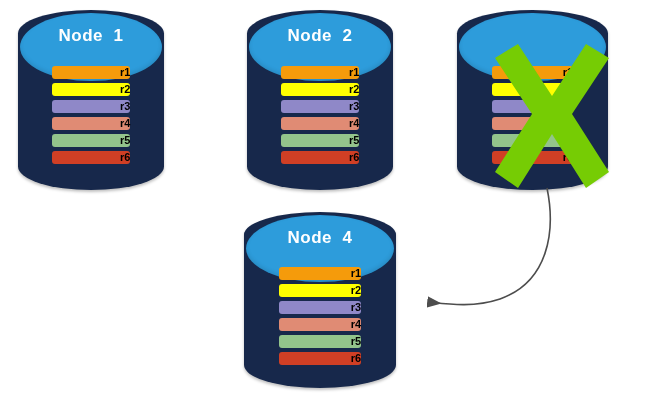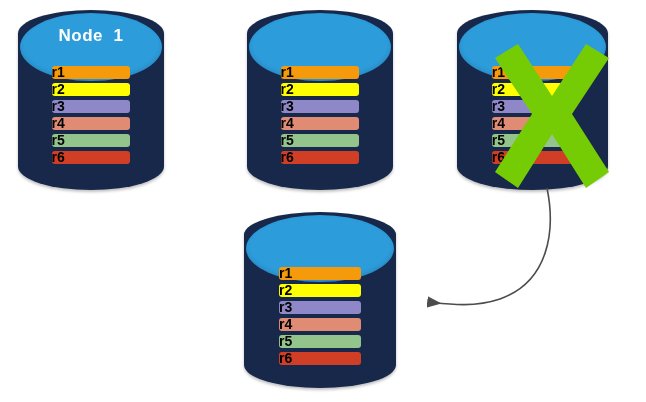--- a/index.html
+++ b/index.html
@@ -67,24 +67,24 @@
     width: 100%;
     height: 100%;
     z-index: 3;
   }
   .row-bar {
     position: absolute;
     left: 23%;
     width: 54%;
     height: 13px;
     border-radius: 3px;
-    text-align: left;
+    text-align: right;
     color: #000000;
     font-weight: bold;
-    font-size: 14px;
+    font-size: 11px;
     line-height: 13px;
     box-sizing: border-box;
   }
 
   
   .x-overlay {
     position: absolute;
     z-index: 6;
     pointer-events: none;
   }
@@ -114,20 +114,21 @@
       <div class="row-bar" style="top: 90px; background: rgb(143, 136, 200); color: rgb(0, 0, 0);">r3</div>
       <div class="row-bar" style="top: 107px; background: rgb(224, 139, 116); color: rgb(0, 0, 0);">r4</div>
       <div class="row-bar" style="top: 124px; background: rgb(147, 196, 139); color: rgb(0, 0, 0);">r5</div>
       <div class="row-bar" style="top: 141px; background: rgb(208, 63, 37); color: rgb(0, 0, 0);">r6</div>
     </div>
   </div>
 
   <div class="node" id="node-2-el" style="left:247px; top:10px; width:146px; height:180px;">
     <div class="cyl-body" style="background: rgb(23, 40, 75);"></div>
     <div class="cyl-top" style="background: rgb(45, 156, 219);"></div>
+    <div class="node-label" style="color: rgb(255, 255, 255);">Node  2</div>
     <div class="rows">
       <div class="row-bar" style="top: 56px; background: rgb(245, 155, 11); color: rgb(0, 0, 0);">r1</div>
       <div class="row-bar" style="top: 73px; background: rgb(255, 255, 0); color: rgb(0, 0, 0);">r2</div>
       <div class="row-bar" style="top: 90px; background: rgb(143, 136, 200); color: rgb(0, 0, 0);">r3</div>
       <div class="row-bar" style="top: 107px; background: rgb(224, 139, 116); color: rgb(0, 0, 0);">r4</div>
       <div class="row-bar" style="top: 124px; background: rgb(147, 196, 139); color: rgb(0, 0, 0);">r5</div>
       <div class="row-bar" style="top: 141px; background: rgb(208, 63, 37); color: rgb(0, 0, 0);">r6</div>
     </div>
   </div>
 
@@ -146,20 +147,21 @@
 
   <svg class="x-overlay" id="x-mark" width="120" height="145" style="left:492px; top:44px;" viewBox="0 0 120 145">
     <g id="x-mark-group" fill="#76cc04">
       <polygon points="3,14 26,0 60,52 94,0 117,14 80,70 117,128 94,144 60,90 26,144 3,128 40,70"></polygon>
     </g>
   </svg>
 
   <div class="node" id="node-4-el" style="left:244px; top:212px; width:152px; height:176px;">
     <div class="cyl-body" style="background: rgb(23, 40, 75);"></div>
     <div class="cyl-top" style="background: rgb(45, 156, 219);"></div>
+    <div class="node-label" style="color: rgb(255, 255, 255);">Node  4</div>
     <div class="rows">
       <div class="row-bar" style="top: 55px; background: rgb(245, 155, 11); color: rgb(0, 0, 0);">r1</div>
       <div class="row-bar" style="top: 72px; background: rgb(255, 255, 0); color: rgb(0, 0, 0);">r2</div>
       <div class="row-bar" style="top: 89px; background: rgb(143, 136, 200); color: rgb(0, 0, 0);">r3</div>
       <div class="row-bar" style="top: 106px; background: rgb(224, 139, 116); color: rgb(0, 0, 0);">r4</div>
       <div class="row-bar" style="top: 123px; background: rgb(147, 196, 139); color: rgb(0, 0, 0);">r5</div>
       <div class="row-bar" style="top: 140px; background: rgb(208, 63, 37); color: rgb(0, 0, 0);">r6</div>
     </div>
   </div>
 

